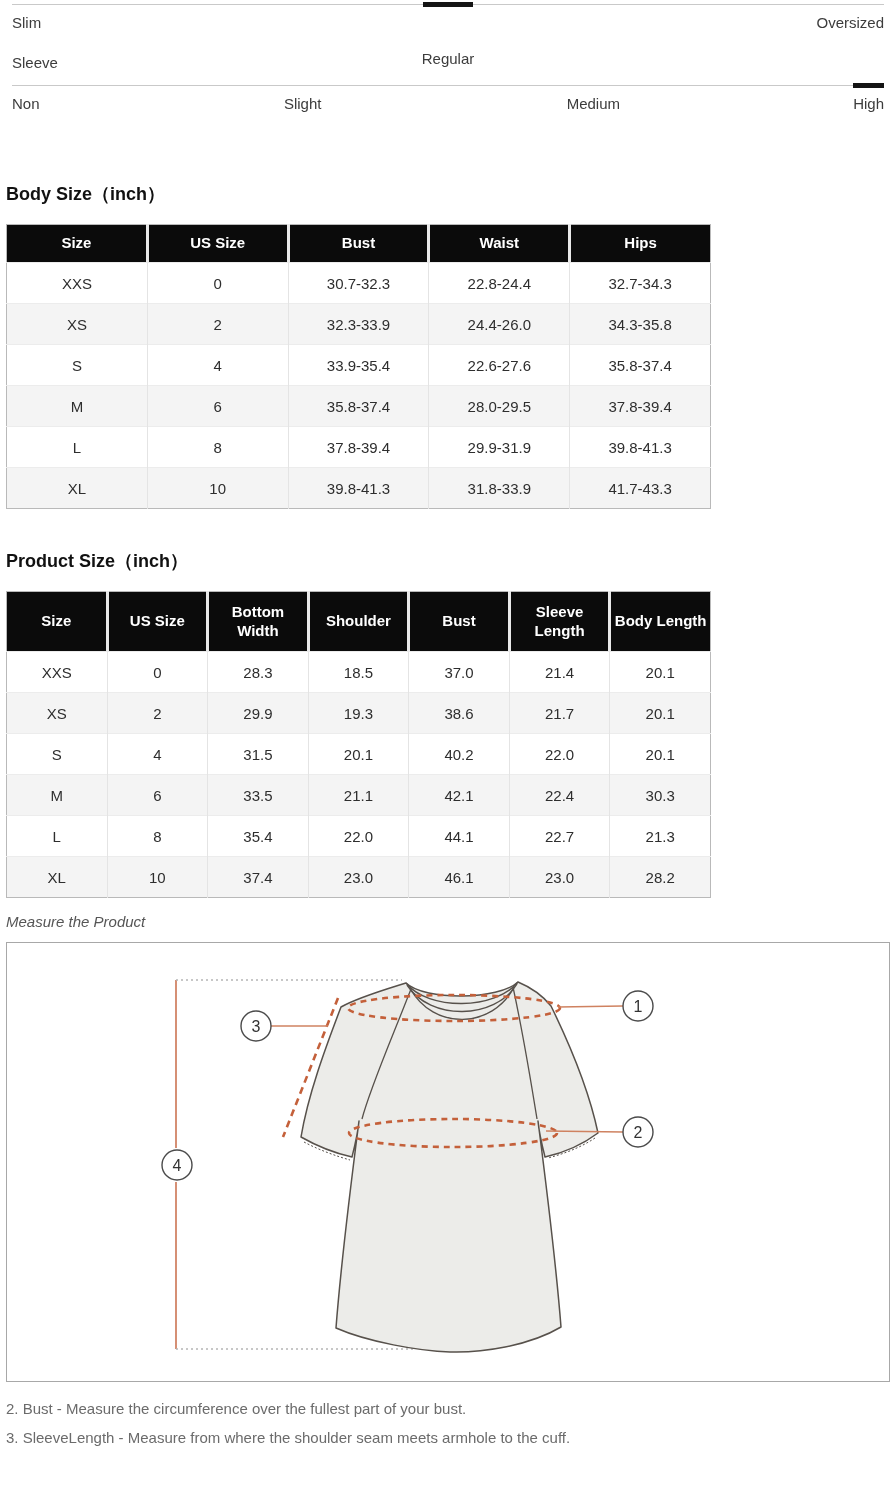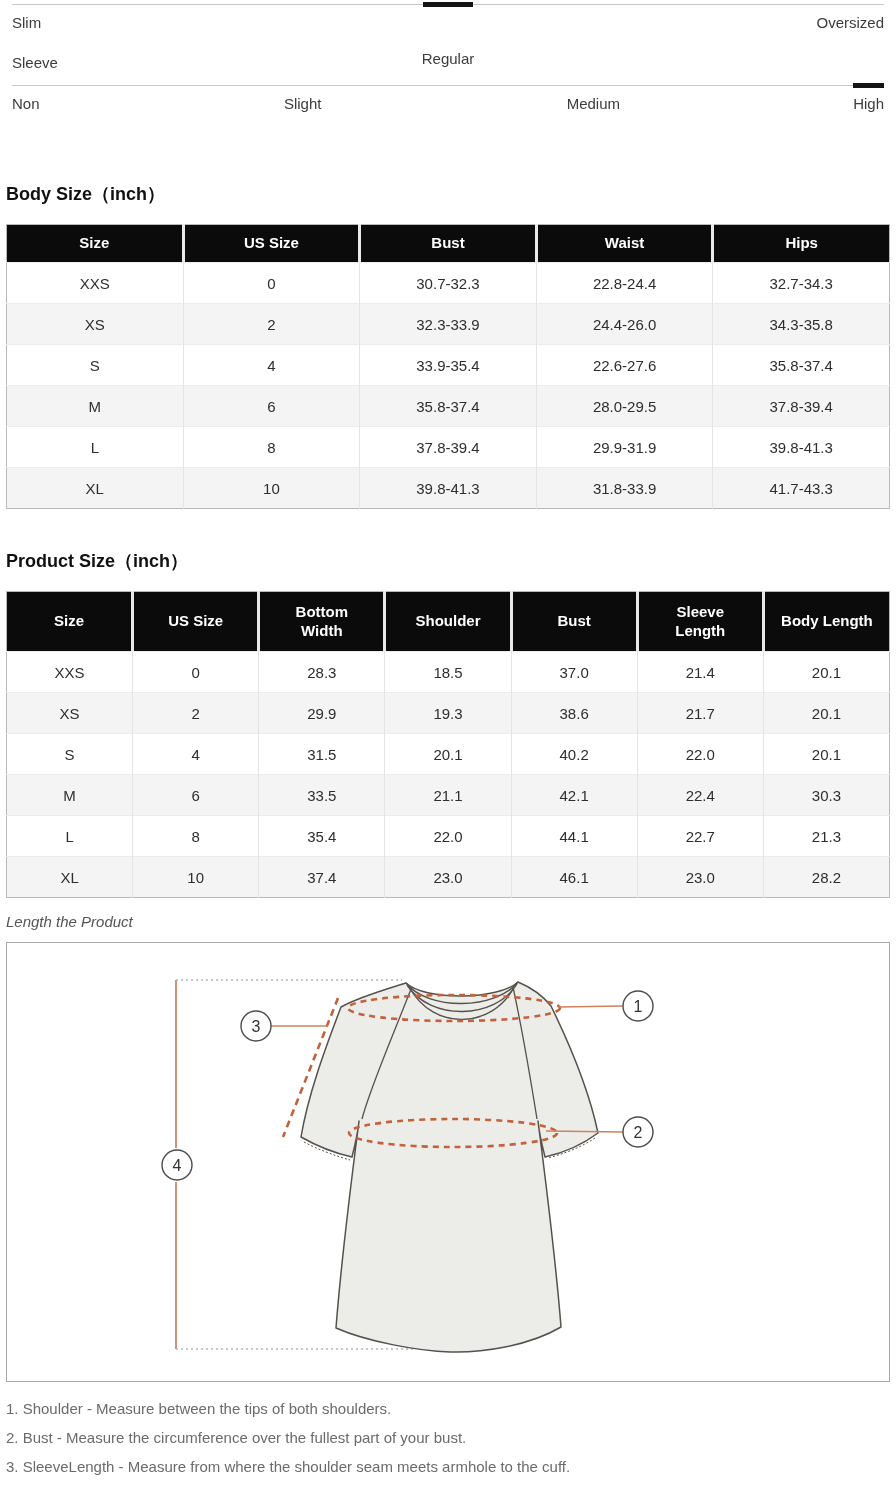--- a/index.html
+++ b/index.html
@@ -17,21 +17,21 @@
   .slider-marker { position:absolute; top:-2px; height:5px; background:#141414; }
   .marker-mid { width:50px; transform:translateX(-50%); }
   .marker-end { width:31px; }
   .slider-labels { position:relative; height:18px; margin-top:9px; font-size:15px; color:#3c3c3c; }
   .slider-labels span { position:absolute; top:0; white-space:nowrap; }
   
   .section-title { font-size:18px; font-weight:bold; color:#111; margin:0 0 18px 6px; }
   .gap-1 { height:47px; }
   .gap-2 { height:40px; }
   
-  .size-table { width:884px; margin:0 6px; border-collapse:collapse; table-layout:fixed;
+  .size-table { width:705px; margin:0 6px; border-collapse:collapse; table-layout:fixed;
                 border:1px solid #b9b9b9; }
   .size-table th {
     background:#0b0b0b; color:#fff; font-weight:bold; font-size:15px;
     text-align:center; vertical-align:middle; white-space:pre-line; line-height:1.25;
     border-left:3px solid #e9e9e9;
   }
   .size-table th:first-child { border-left:none; }
   .size-table td {
     font-size:15px; color:#2e2e2e; text-align:center; vertical-align:middle;
     border-left:1px solid #e4e4e4; border-top:1px solid #ececec;
@@ -202,21 +202,21 @@
         <td>10</td>
         <td>37.4</td>
         <td>23.0</td>
         <td>46.1</td>
         <td>23.0</td>
         <td>28.2</td>
       </tr>
     </tbody>
 </table>
 
-<div class="measure-caption">Length the Product</div>
+<div class="measure-caption">Measure the Product</div>
 
 <div class="diagram-box">
   <svg width="882" height="438" viewBox="0 0 882 438">
 
     <line x1="169" y1="37" x2="169" y2="205" stroke="#c4603a" stroke-width="1.4"></line>
     <line x1="169" y1="239" x2="169" y2="406" stroke="#c4603a" stroke-width="1.4"></line>
     <line x1="169" y1="37" x2="395" y2="37" stroke="#b5b5b5" stroke-width="1.4" stroke-dasharray="2 3"></line>
     <line x1="169" y1="406" x2="407" y2="406" stroke="#b5b5b5" stroke-width="1.4" stroke-dasharray="2 3"></line>
 
     <g>
@@ -264,16 +264,15 @@
       <text x="249" y="83" text-anchor="middle" dy=".35em" font-size="16" fill="#333">3</text>
     </g>
     <g>
       <circle cx="170" cy="222" r="15" fill="#fff" stroke="#4a4a4a" stroke-width="1.4"></circle>
       <text x="170" y="222" text-anchor="middle" dy=".35em" font-size="16" fill="#333">4</text>
     </g>
   </svg>
 </div>
 
 <div class="instructions" id="instructions">
-    <div>1. Shoulder - Measure between the tips of both shoulders.</div>
     <div>2. Bust - Measure the circumference over the fullest part of your bust.</div>
     <div>3. SleeveLength - Measure from where the shoulder seam meets armhole to the cuff.</div>
   </div>
 
 </body></html>

